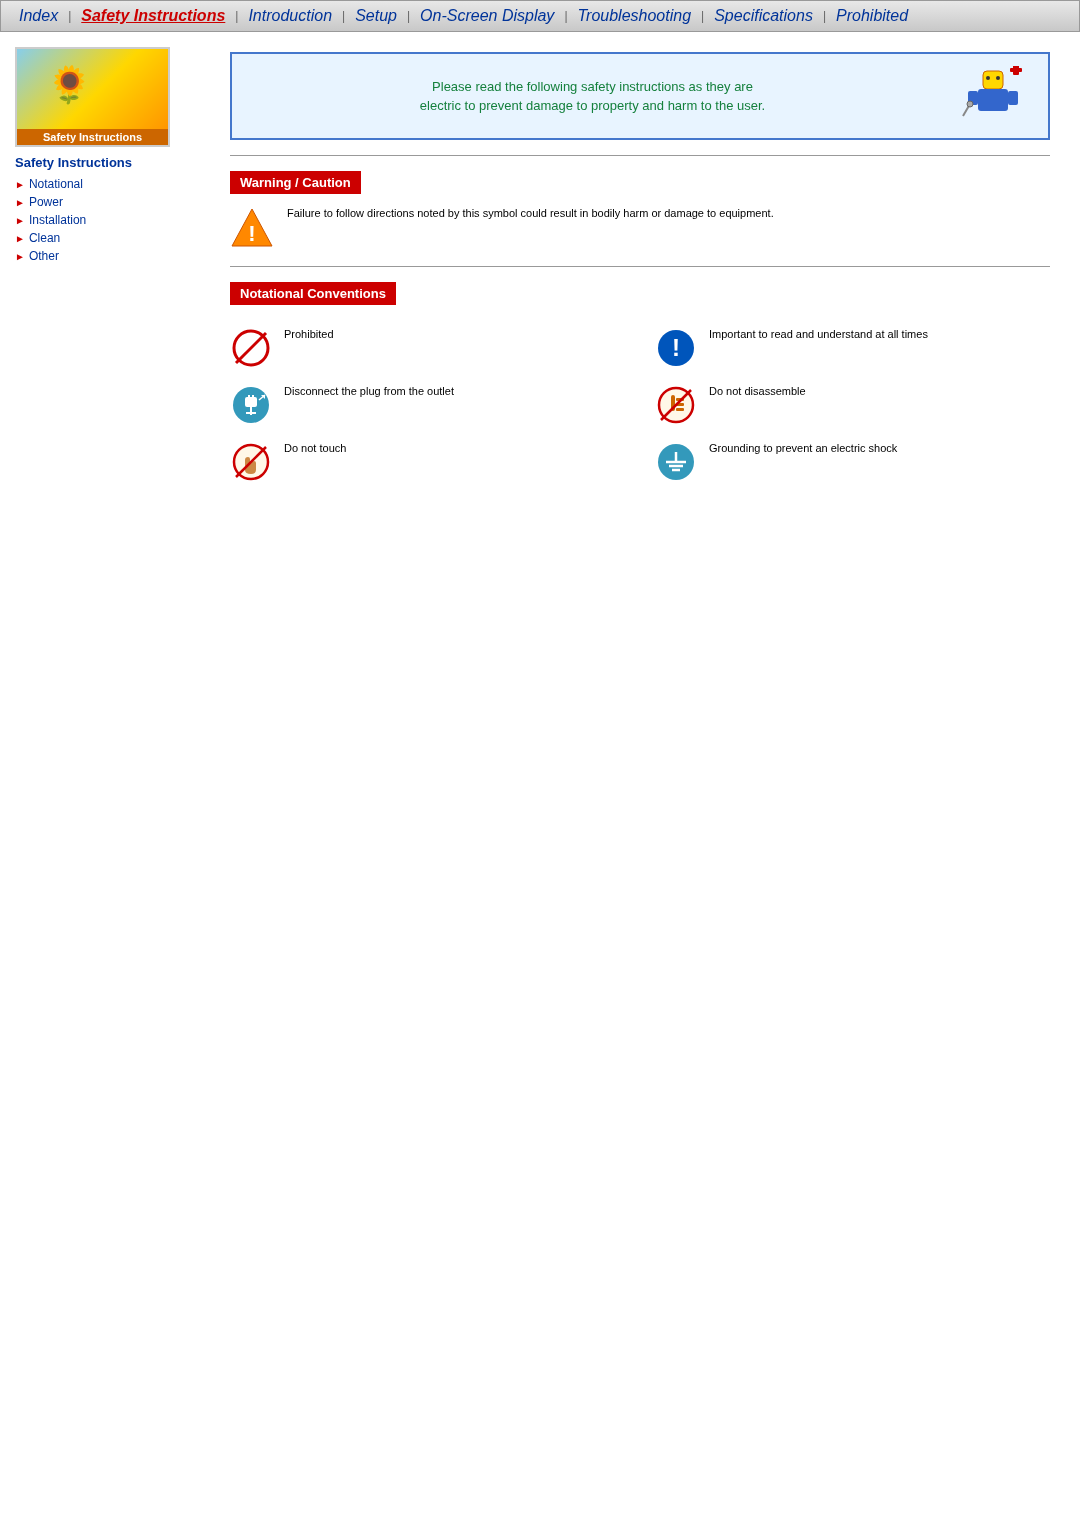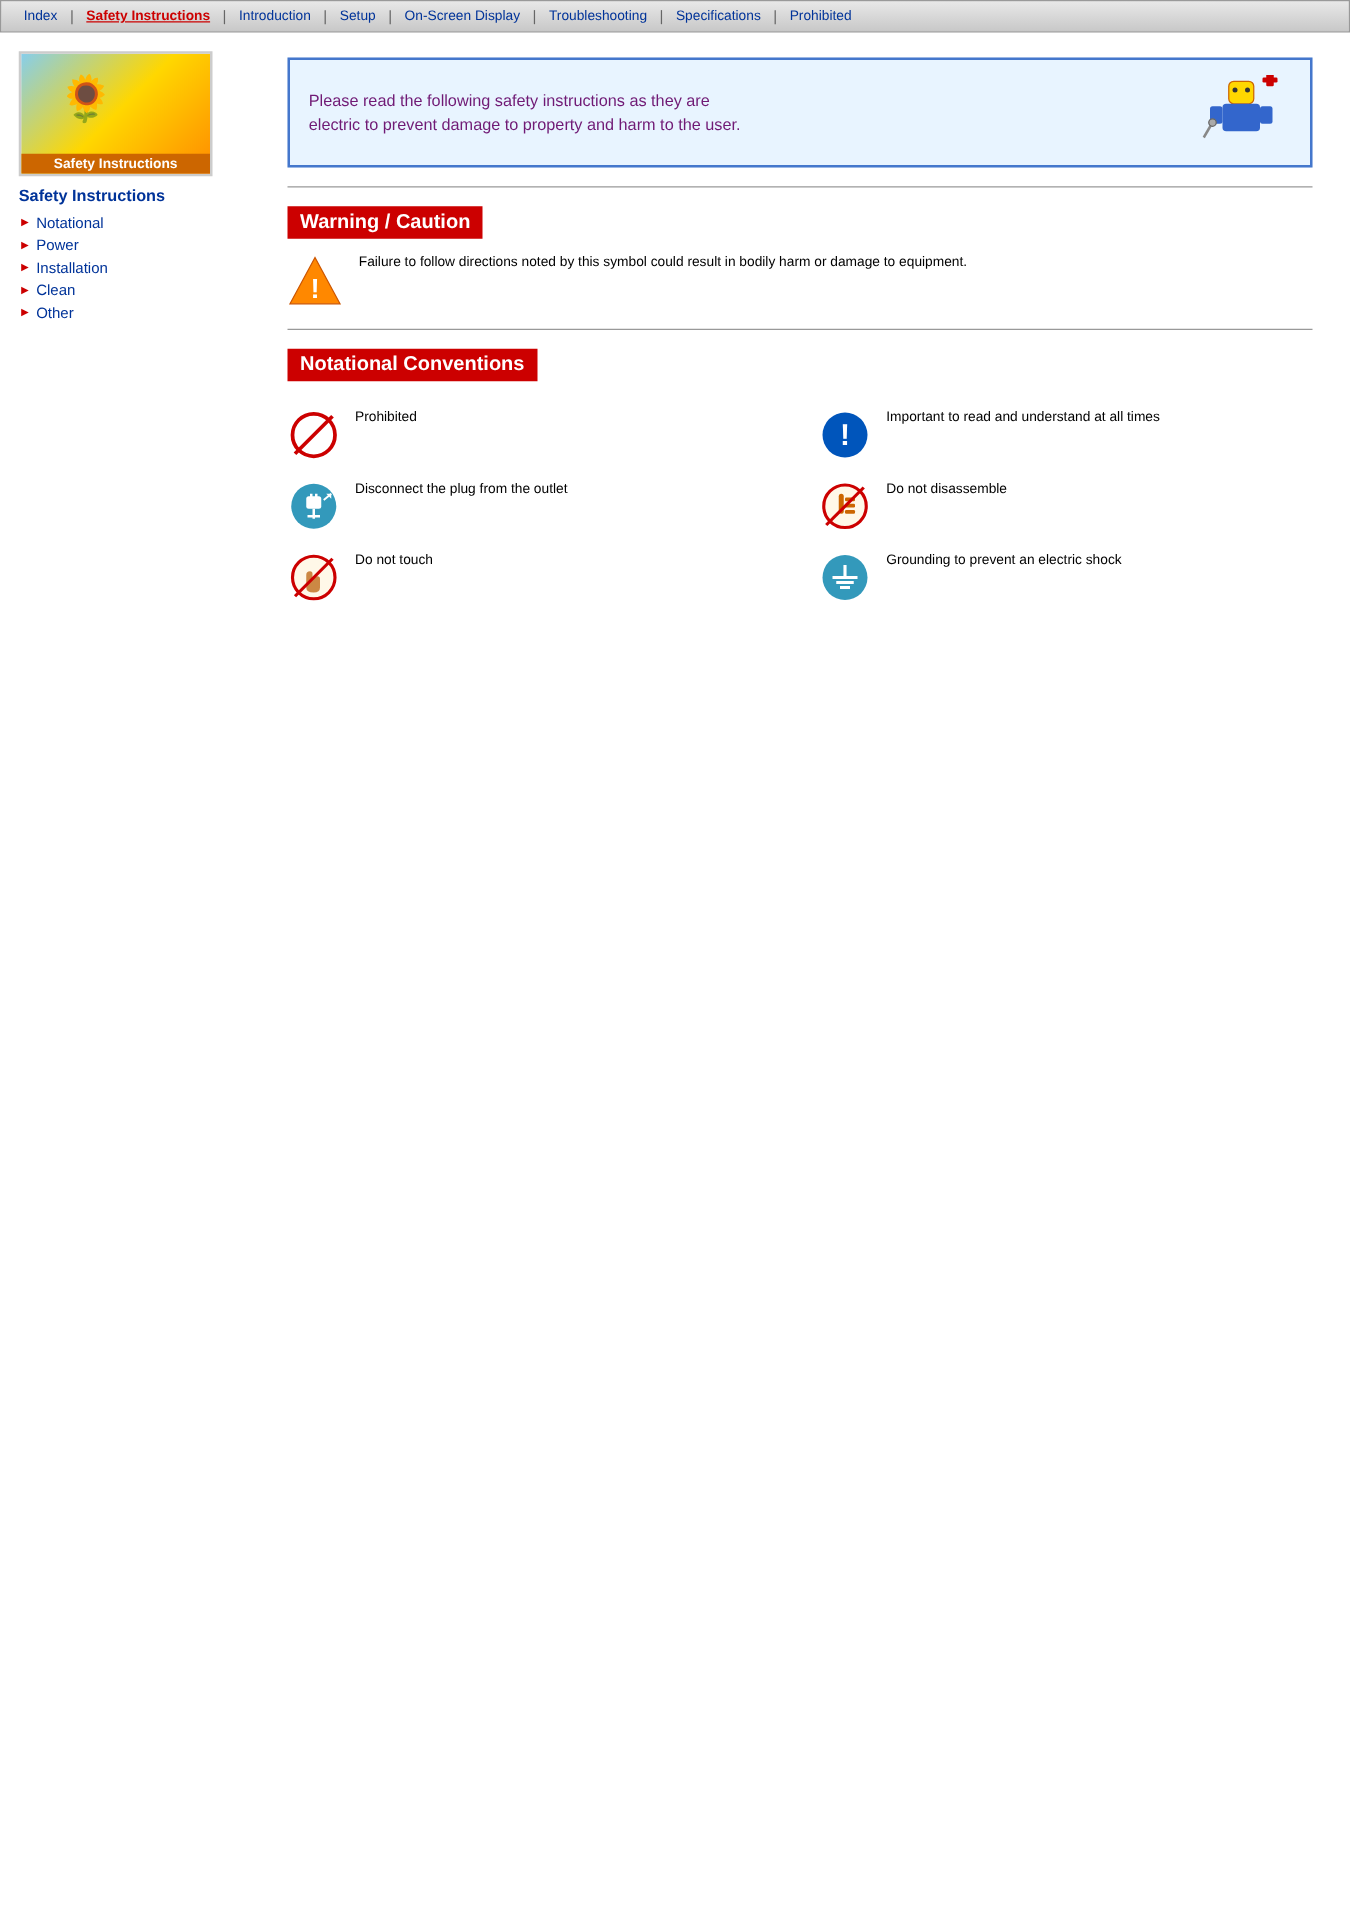--- a/index.html
+++ b/index.html
@@ -19,22 +19,23 @@
       background: linear-gradient(to bottom, #e8e8e8, #c8c8c8);
       border: 1px solid #999;
       padding: 3px 8px;
       font-size: 12px;
       gap: 0;
     }
     .nav-item {
       padding: 3px 10px;
       cursor: pointer;
       color: #003399;
-      font-size: 11px;
+      font-size: 16px;
       white-space: nowrap;
+      font-style: italic;
     }
     .nav-item.active {
       color: #cc0000;
       font-weight: bold;
       text-decoration: underline;
     }
     .nav-separator {
       color: #666;
       font-size: 12px;
     }
@@ -114,22 +115,22 @@
     .header-box {
       display: flex;
       align-items: center;
       background: #e8f4ff;
       border: 2px solid #4477cc;
       padding: 12px 15px;
       margin-bottom: 15px;
     }
     .header-box-text {
       flex: 1;
-      text-align: left;
-      color: #701a75;
+      text-align: center;
+      color: #15803d;
       font-size: 13px;
       line-height: 1.5;
     }
     .header-box-icon {
       width: 80px;
       height: 60px;
       margin-left: 15px;
       display: flex;
       align-items: center;
       justify-content: center;
@@ -140,21 +141,21 @@
       border: none;
       border-top: 1px solid #999;
       margin: 15px 0;
     }
 
     
     .section-header {
       background: #cc0000;
       color: #fff;
       font-weight: bold;
-      font-size: 16px;
+      font-size: 13px;
       padding: 4px 10px;
       display: inline-block;
       margin-bottom: 12px;
     }
 
     .warning-row {
       display: flex;
       align-items: flex-start;
       gap: 12px;
       margin-bottom: 15px;

